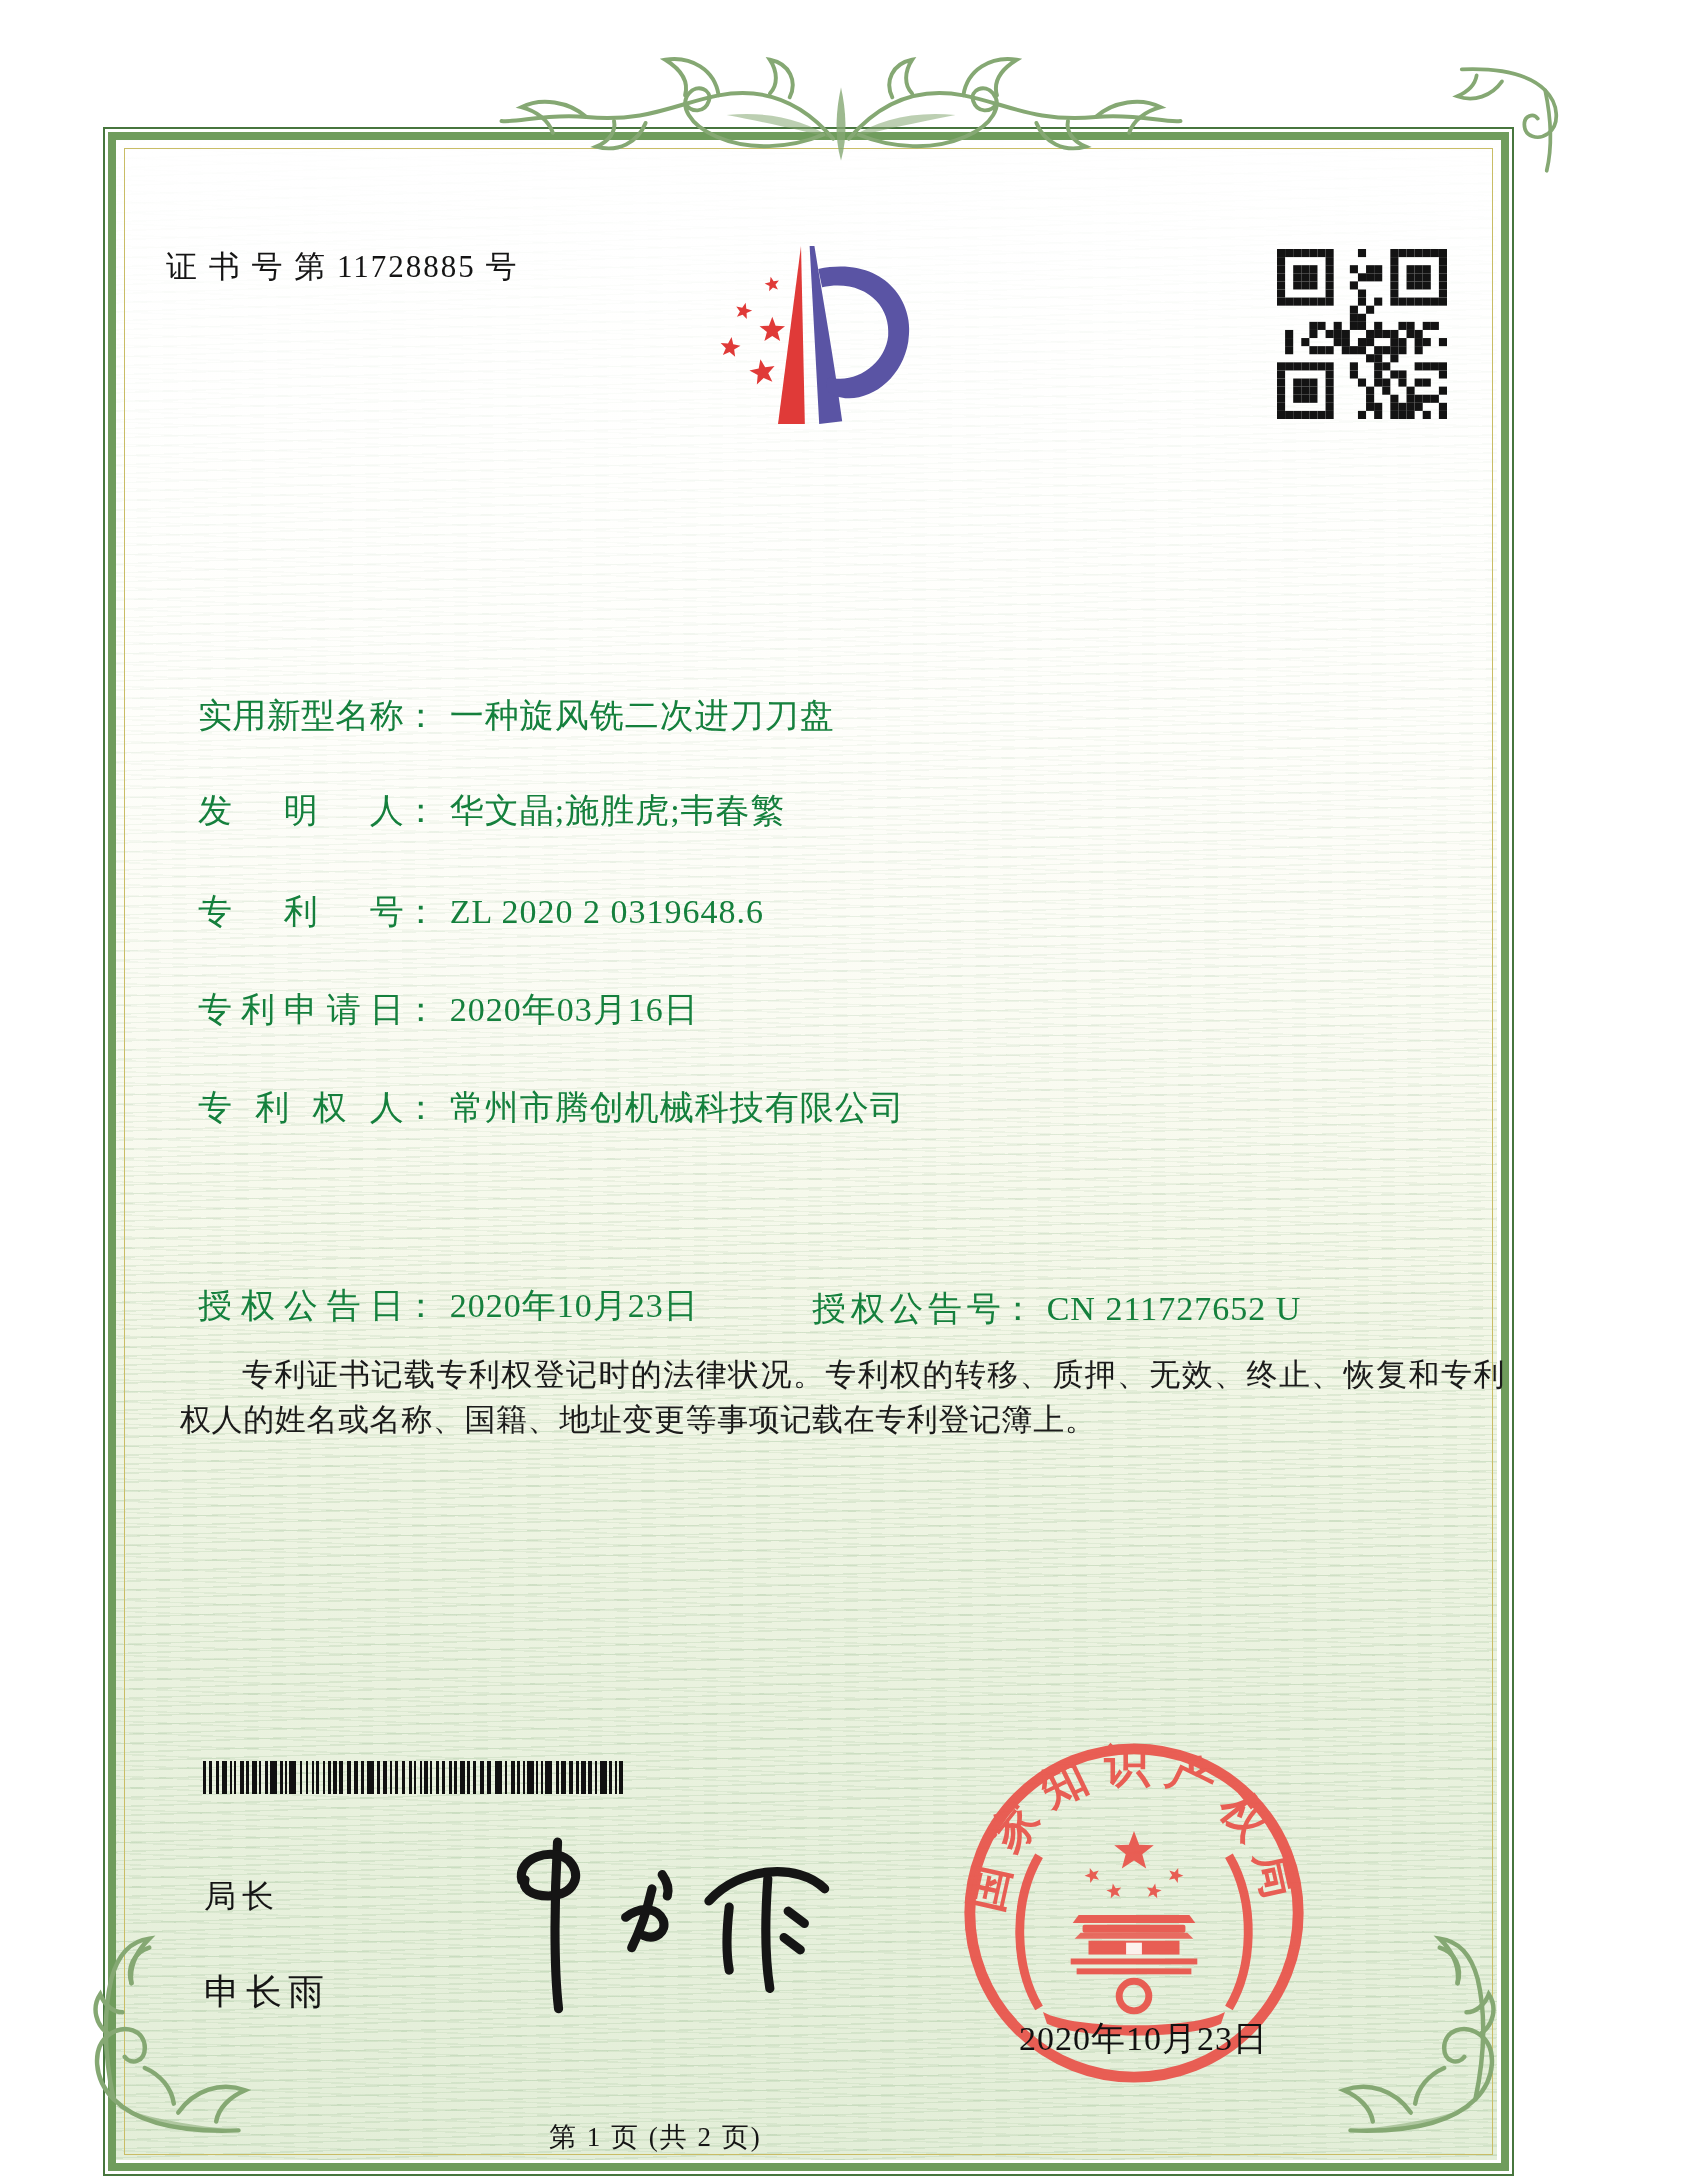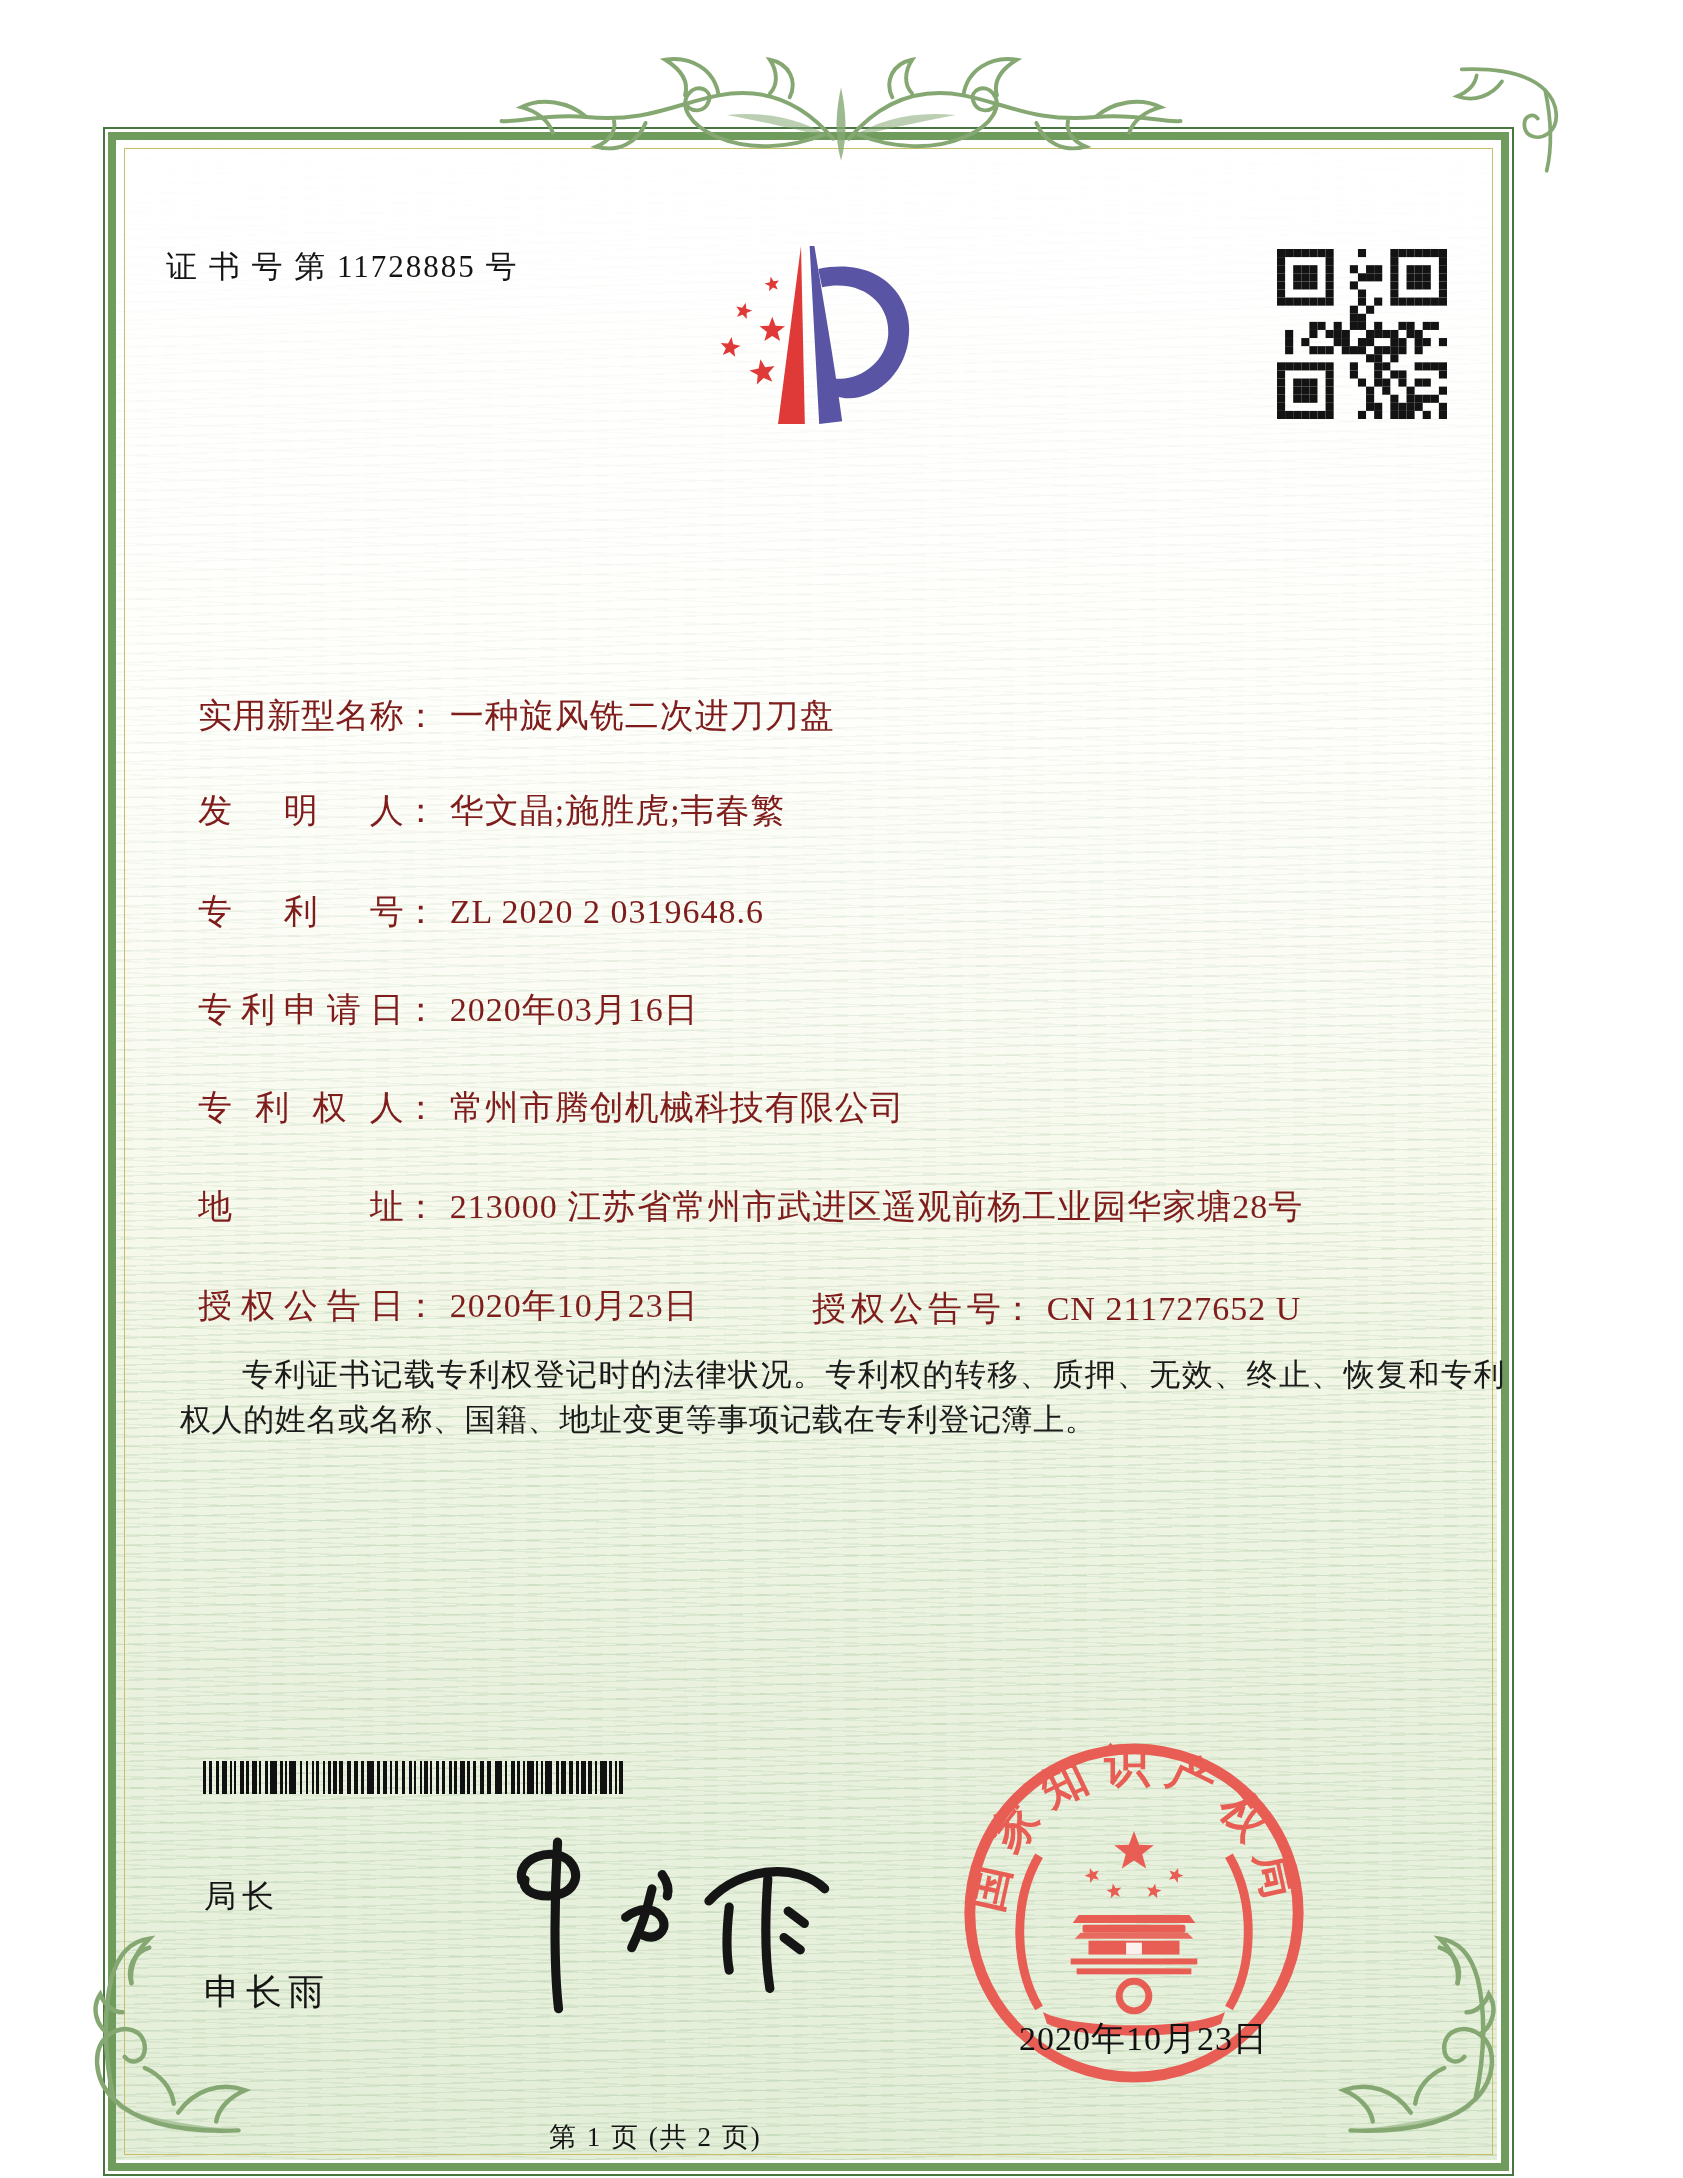--- a/index.html
+++ b/index.html
@@ -25,21 +25,21 @@
   .orn{position:absolute;z-index:2;color:#85a873;}
 
   
   .content{position:absolute;inset:0;z-index:4;}
   .cert-no{position:absolute;left:166px;top:246px;font-size:31px;letter-spacing:2px;}
   .logo{position:absolute;left:688px;top:238px;width:249px;height:196px;}
   .qr{position:absolute;left:1277px;top:249px;width:170px;height:170px;}
   .title{position:absolute;left:0;top:493px;width:1683px;text-align:center;margin:0;
     font-size:77px;font-weight:700;letter-spacing:3px;color:#101010;}
 
-  .row{position:absolute;left:198px;white-space:nowrap;font-size:34px;color:#7f1d1d;}
+  .row{position:absolute;left:198px;white-space:nowrap;font-size:34px;color:#15803d;}
   .lbl{display:inline-block;width:6.05em;text-align:justify;text-align-last:justify;vertical-align:bottom;}
   .lbl5{display:inline-block;width:5.55em;text-align:justify;text-align-last:justify;vertical-align:bottom;}
   .colon{display:inline-block;}
   .val{margin-left:12px;letter-spacing:1px;}
   .grant-pair{position:absolute;left:614px;top:3px;}
 
   .body-text{position:absolute;left:180px;top:1352px;width:1325px;font-size:31px;
     line-height:45px;text-align:justify;letter-spacing:0.6px;color:#1b1b1b;}
   .body-text p{margin:0;text-indent:2em;}
   .body-text p + p{margin-top:16px;}
@@ -351,23 +351,20 @@
     </div>
     <div class="row" style="top:889px">
       <span class="lbl">专利号</span><span class="colon">：</span><span class="val">ZL 2020 2 0319648.6</span>
     </div>
     <div class="row" style="top:987px">
       <span class="lbl">专利申请日</span><span class="colon">：</span><span class="val">2020年03月16日</span>
     </div>
     <div class="row" style="top:1085px">
       <span class="lbl">专利权人</span><span class="colon">：</span><span class="val">常州市腾创机械科技有限公司</span>
     </div>
-    <div class="row" style="top:1184px">
-      <span class="lbl">地址</span><span class="colon">：</span><span class="val">213000 江苏省常州市武进区遥观前杨工业园华家塘28号</span>
-    </div>
     <div class="row" style="top:1283px">
       <span class="lbl">授权公告日</span><span class="colon">：</span><span class="val">2020年10月23日</span>
       <span class="grant-pair">
         <span class="lbl5">授权公告号</span><span class="colon">：</span><span class="val">CN 211727652 U</span>
       </span>
     </div>
 
     <div class="body-text">
       <p>专利证书记载专利权登记时的法律状况。专利权的转移、质押、无效、终止、恢复和专利权人的姓名或名称、国籍、地址变更等事项记载在专利登记簿上。</p>
     </div>

